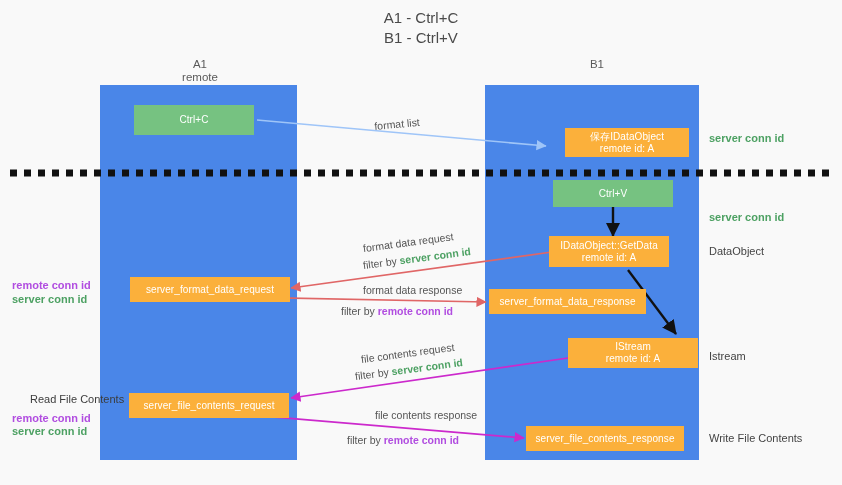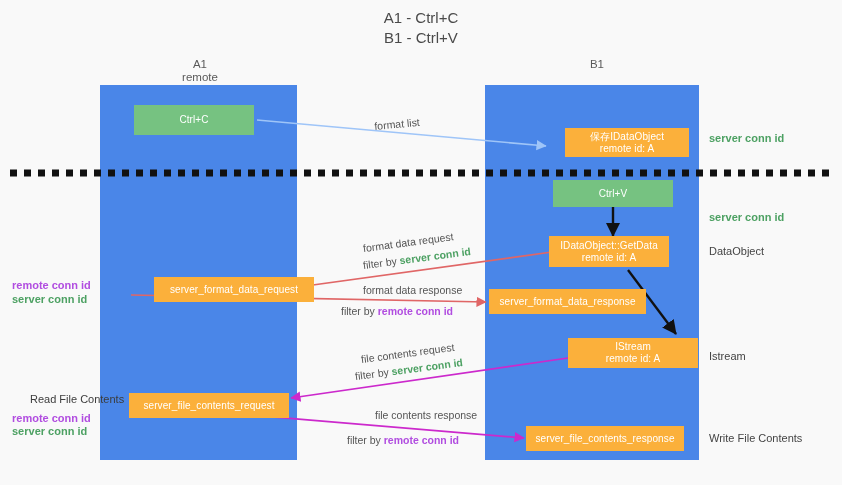--- a/index.html
+++ b/index.html
@@ -117,21 +117,21 @@
   <div class="box orange" style="left:549px;top:236px;width:120px;height:31px;">
     <span>IDataObject::GetData</span>
     <span>remote id: A</span>
   </div>
 
   <div class="box orange" style="left:568px;top:338px;width:130px;height:30px;">
     <span>IStream</span>
     <span>remote id: A</span>
   </div>
 
-  <div class="box orange" style="left:130px;top:277px;width:160px;height:25px;margin-left:24px;">
+  <div class="box orange" style="left:130px;top:277px;width:160px;height:25px;">
     <span>server_format_data_request</span>
   </div>
 
   <div class="box orange" style="left:489px;top:289px;width:157px;height:25px;">
     <span>server_format_data_response</span>
   </div>
 
   <div class="box orange" style="left:129px;top:393px;width:160px;height:25px;">
     <span>server_file_contents_request</span>
   </div>

